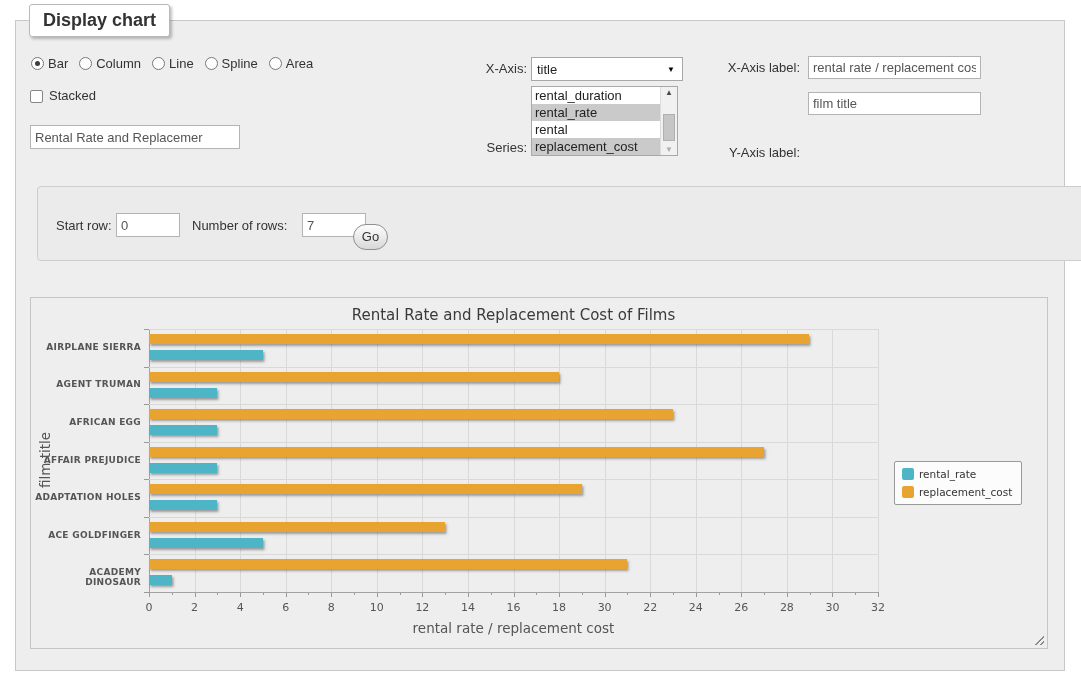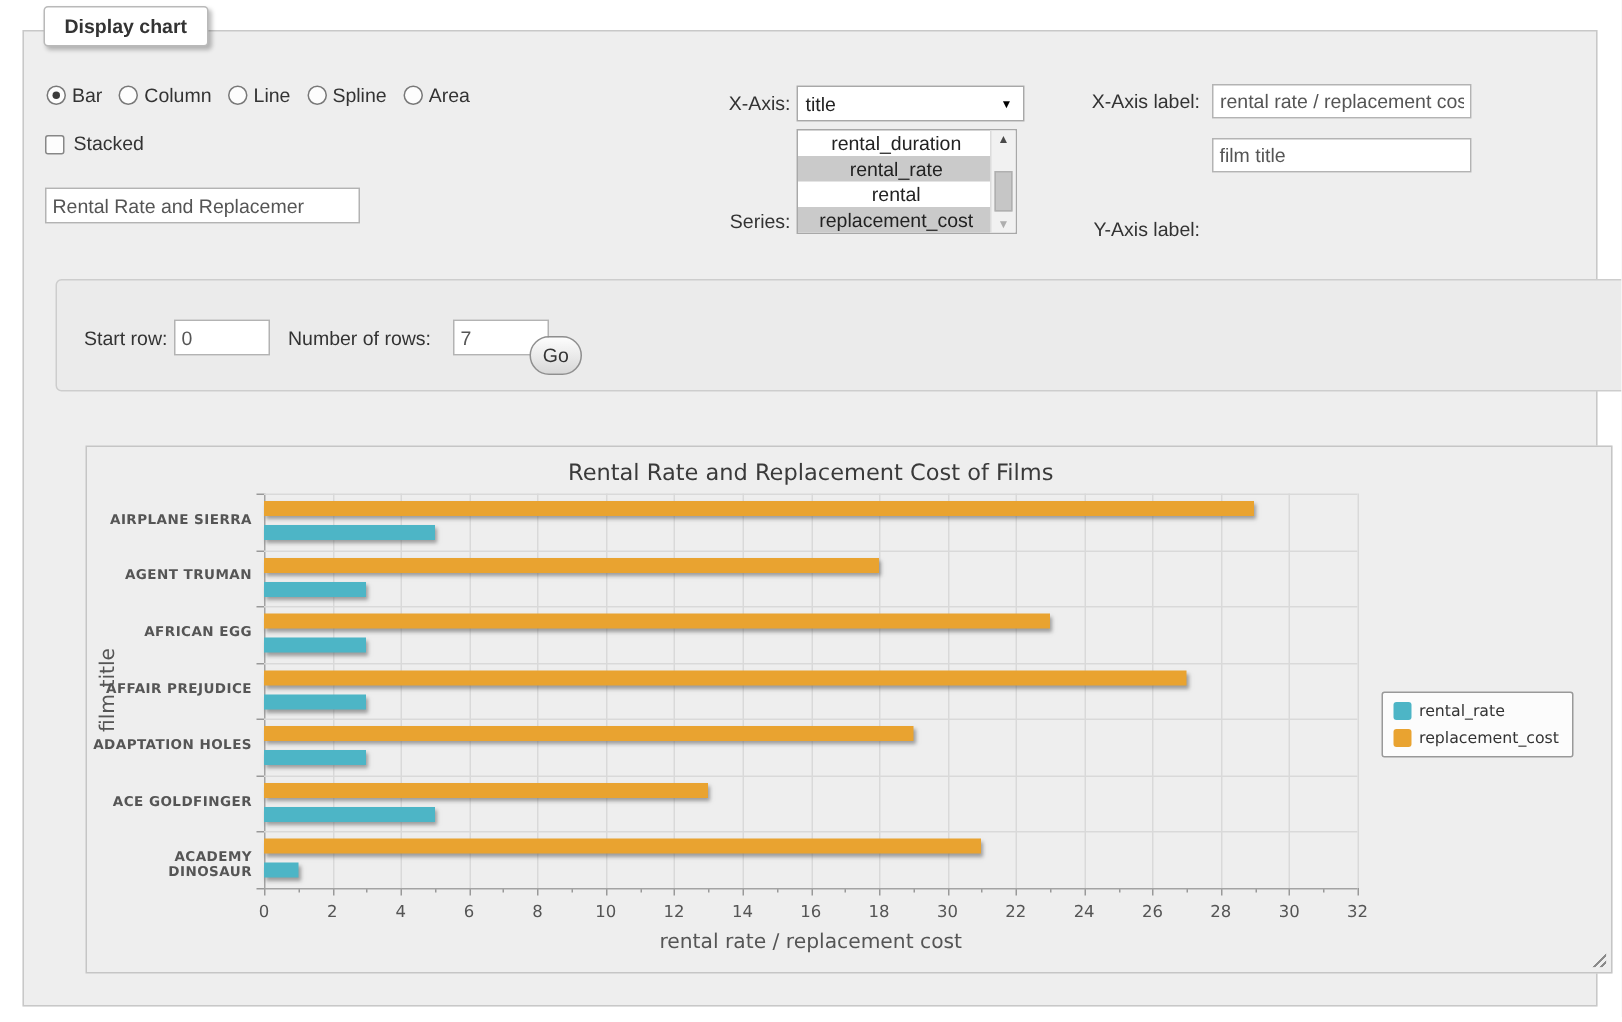--- a/index.html
+++ b/index.html
@@ -4,21 +4,21 @@
 <style>
   * { margin:0; padding:0; box-sizing:border-box; }
   body { background:#fff; font-family:"Liberation Sans", sans-serif; }
   #page { position:relative; width:1081px; height:681px; background:#fff; overflow:hidden; }
 
   
   .fieldset { position:absolute; left:15px; top:20px; width:1050px; height:651px;
               background:#eeeeee; border:1px solid #c8c8c8; }
   .legendbox { position:absolute; left:29px; top:4px; padding:5px 13px;
                background:#fff; border:1px solid #b9b9b9; border-radius:3px;
-               font-size:13px; font-weight:bold; color:#333;
+               font-size:18px; font-weight:bold; color:#333;
                box-shadow:2px 2px 3px rgba(0,0,0,0.25); }
 
   .lbl { font-size:13px; color:#333; }
   .rt { text-align:right; position:absolute; }
 
   
   #chart-type-radios { position:absolute; left:31px; top:56px; display:flex; align-items:center; gap:11px; }
   .ropt { display:flex; align-items:center; gap:4px; cursor:default; }
   .radio { width:13px; height:13px; border:1px solid #787878; border-radius:50%; background:#fdfdfd; position:relative; }
   .radio.sel::after { content:""; position:absolute; left:3px; top:3px; width:5px; height:5px; border-radius:50%; background:#3c3c3c; }
@@ -34,39 +34,39 @@
 
   
   #xaxis-select { position:absolute; left:531px; top:57px; width:152px; height:24px;
                   background:#fff; border:1px solid #a8a8a8; display:flex; align-items:center; }
   #xaxis-select .val { font-size:13px; color:#222; padding-left:5px; flex:1; }
   #xaxis-select .arrow { font-size:8px; color:#000; padding-right:7px; }
 
   
   #series-list { position:absolute; left:531px; top:86px; width:147px; height:70px;
                  background:#fff; border:1px solid #a8a8a8; display:flex; }
-  #series-opts { flex:1; overflow:hidden;text-align:center; }
+  #series-opts { flex:1; overflow:hidden; }
   .opt { height:17px; line-height:17px; font-size:13px; color:#222; padding-left:3px; white-space:nowrap; }
   .opt.sel { background:#cacaca; }
   #series-scrollbar { width:17px; background:#f1f1f1; border-left:1px solid #dcdcdc; position:relative; }
   .sb-up { position:absolute; top:1px; left:0; width:16px; text-align:center; font-size:8px; color:#4a4a4a; }
   .sb-thumb { position:absolute; top:27px; left:2px; width:12px; height:27px; background:#c6c6c6; border:1px solid #b0b0b0; }
   .sb-down { position:absolute; bottom:1px; left:0; width:16px; text-align:center; font-size:8px; color:#aeaeae; }
 
   
   #row-panel { position:absolute; left:37px; top:186px; width:1056px; height:75px;
                background:#ebebeb; border:1px solid #cdcdcd; border-radius:4px; }
   #row-panel .tinput { position:absolute; width:64px; height:24px; }
   #go-button { position:absolute; left:315px; top:25px; width:35px; height:26px; border-radius:13px;
                border:1px solid #8f8f8f; background:linear-gradient(#fdfdfd,#d8d8d8);
                font-size:13px; color:#333; text-align:center; line-height:24px;margin-top:12px; }
 
   
   #chart-box { position:absolute; left:30px; top:297px; width:1018px; height:352px;
-               background:#eeeeee; border:1px solid #c5c5c5;margin-left:27px; }
+               background:#eeeeee; border:1px solid #c5c5c5; }
   #chart-title { position:absolute; left:118px; top:8px; width:729px; text-align:center;
                  font-family:"DejaVu Sans",sans-serif; font-size:15px; color:#3a3a3a; }
   #plot { position:absolute; left:118px; top:31px; width:729px; height:263px; }
   .vgrid { position:absolute; top:0; width:1px; height:263px; background:#d9d9d9; }
   .hgrid { position:absolute; left:0; width:729px; height:1px; background:#d9d9d9; }
   .vgrid.axis, .hgrid.axis { background:#a3a3a3; }
   .xtick { position:absolute; width:1px; background:#999; }
   .ytick { position:absolute; height:1px; width:5px; background:#999; }
   .xticklabel { position:absolute; width:30px; text-align:center; font-family:"DejaVu Sans",sans-serif;
                 font-size:11px; color:#555; }

